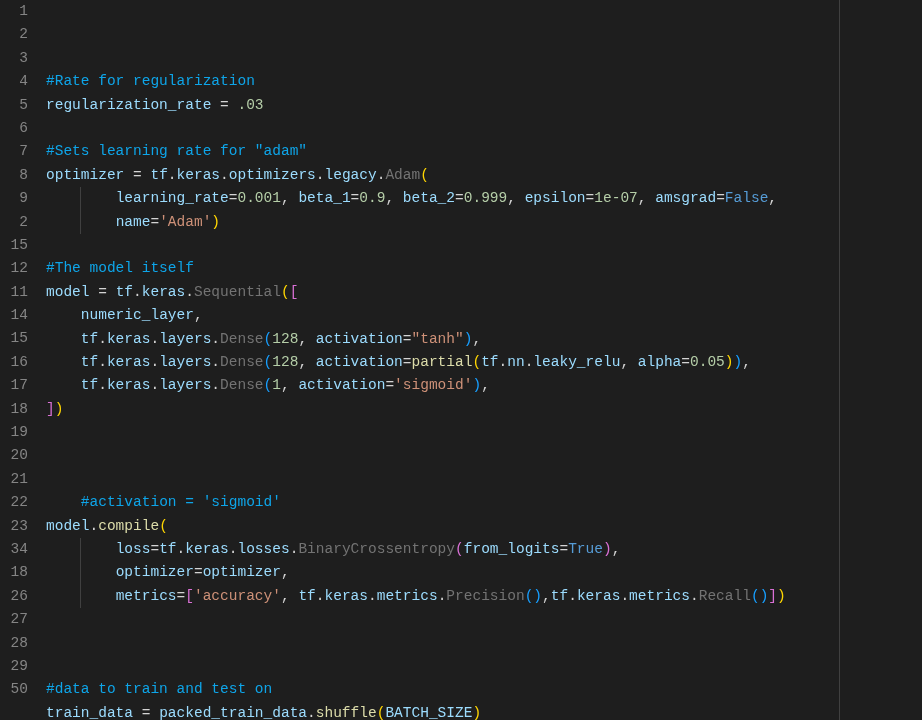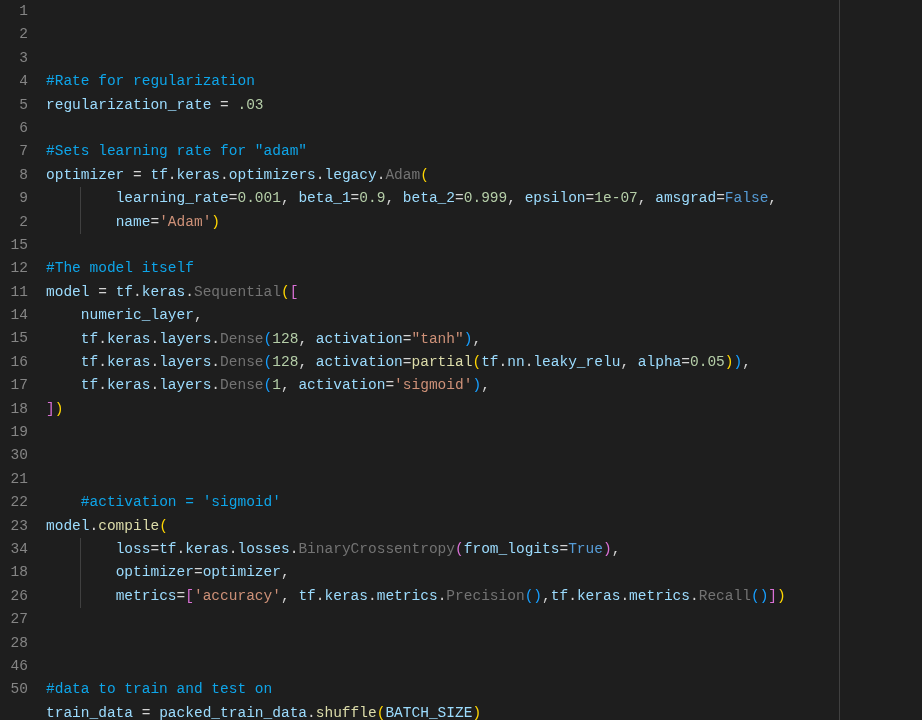--- a/index.html
+++ b/index.html
@@ -84,28 +84,28 @@
       <div>2</div>
       <div>15</div>
       <div>12</div>
       <div>11</div>
       <div>14</div>
       <div>15</div>
       <div>16</div>
       <div>17</div>
       <div>18</div>
       <div>19</div>
-      <div>30</div>
+      <div>20</div>
       <div>21</div>
       <div>22</div>
       <div>23</div>
       <div>34</div>
       <div>18</div>
       <div>26</div>
       <div>27</div>
       <div>28</div>
-      <div>46</div>
+      <div>29</div>
       <div>50</div>
     </div>
   <div class="code" id="code">
     <div class="ruler"></div>
   <div class="line"><span class="cm">#Rate for regularization</span></div><div class="line"><span class="vr">regularization_rate</span><span class="pn"> </span><span class="op">=</span><span class="pn"> </span><span class="nm">.03</span></div><div class="line"></div><div class="line"><span class="cm">#Sets learning rate for "adam"</span></div><div class="line"><span class="vr">optimizer</span><span class="pn"> </span><span class="op">=</span><span class="pn"> </span><span class="vr">tf</span><span class="pn">.</span><span class="vr">keras</span><span class="pn">.</span><span class="vr">optimizers</span><span class="pn">.</span><span class="vr">legacy</span><span class="pn">.</span><span class="cl">Adam</span><span class="brY">(</span></div><div class="line"><span>    </span><span class="indent-guide"></span><span>    </span><span class="vr">learning_rate</span><span class="op">=</span><span class="nm">0.001</span><span class="pn">, </span><span class="vr">beta_1</span><span class="op">=</span><span class="nm">0.9</span><span class="pn">, </span><span class="vr">beta_2</span><span class="op">=</span><span class="nm">0.999</span><span class="pn">, </span><span class="vr">epsilon</span><span class="op">=</span><span class="nm">1e-07</span><span class="pn">, </span><span class="vr">amsgrad</span><span class="op">=</span><span class="kw">False</span><span class="pn">,</span></div><div class="line"><span>    </span><span class="indent-guide"></span><span>    </span><span class="vr">name</span><span class="op">=</span><span class="st">'Adam'</span><span class="brY">)</span></div><div class="line"></div><div class="line"><span class="cm">#The model itself</span></div><div class="line"><span class="vr">model</span><span class="pn"> </span><span class="op">=</span><span class="pn"> </span><span class="vr">tf</span><span class="pn">.</span><span class="vr">keras</span><span class="pn">.</span><span class="cl">Sequential</span><span class="brY">(</span><span class="brP">[</span></div><div class="line"><span>    </span><span class="vr">numeric_layer</span><span class="pn">,</span></div><div class="line"><span>    </span><span class="vr">tf</span><span class="pn">.</span><span class="vr">keras</span><span class="pn">.</span><span class="vr">layers</span><span class="pn">.</span><span class="cl">Dense</span><span class="brB">(</span><span class="nm">128</span><span class="pn">, </span><span class="vr">activation</span><span class="op">=</span><span class="st">"tanh"</span><span class="brB">)</span><span class="pn">,</span></div><div class="line"><span>    </span><span class="vr">tf</span><span class="pn">.</span><span class="vr">keras</span><span class="pn">.</span><span class="vr">layers</span><span class="pn">.</span><span class="cl">Dense</span><span class="brB">(</span><span class="nm">128</span><span class="pn">, </span><span class="vr">activation</span><span class="op">=</span><span class="fn">partial</span><span class="brY">(</span><span class="vr">tf</span><span class="pn">.</span><span class="vr">nn</span><span class="pn">.</span><span class="vr">leaky_relu</span><span class="pn">, </span><span class="vr">alpha</span><span class="op">=</span><span class="nm">0.05</span><span class="brY">)</span><span class="brB">)</span><span class="pn">,</span></div><div class="line"><span>    </span><span class="vr">tf</span><span class="pn">.</span><span class="vr">keras</span><span class="pn">.</span><span class="vr">layers</span><span class="pn">.</span><span class="cl">Dense</span><span class="brB">(</span><span class="nm">1</span><span class="pn">, </span><span class="vr">activation</span><span class="op">=</span><span class="st">'sigmoid'</span><span class="brB">)</span><span class="pn">,</span></div><div class="line"><span class="brP">]</span><span class="brY">)</span></div><div class="line"></div><div class="line"></div><div class="line"></div><div class="line"><span>    </span><span class="cm">#activation = 'sigmoid'</span></div><div class="line"><span class="vr">model</span><span class="pn">.</span><span class="fn">compile</span><span class="brY">(</span></div><div class="line"><span>    </span><span class="indent-guide"></span><span>    </span><span class="vr">loss</span><span class="op">=</span><span class="vr">tf</span><span class="pn">.</span><span class="vr">keras</span><span class="pn">.</span><span class="vr">losses</span><span class="pn">.</span><span class="cl">BinaryCrossentropy</span><span class="brP">(</span><span class="vr">from_logits</span><span class="op">=</span><span class="kw">True</span><span class="brP">)</span><span class="pn">,</span></div><div class="line"><span>    </span><span class="indent-guide"></span><span>    </span><span class="vr">optimizer</span><span class="op">=</span><span class="vr">optimizer</span><span class="pn">,</span></div><div class="line"><span>    </span><span class="indent-guide"></span><span>    </span><span class="vr">metrics</span><span class="op">=</span><span class="brP">[</span><span class="st">'accuracy'</span><span class="pn">, </span><span class="vr">tf</span><span class="pn">.</span><span class="vr">keras</span><span class="pn">.</span><span class="vr">metrics</span><span class="pn">.</span><span class="cl">Precision</span><span class="brB">(</span><span class="brB">)</span><span class="pn">,</span><span class="vr">tf</span><span class="pn">.</span><span class="vr">keras</span><span class="pn">.</span><span class="vr">metrics</span><span class="pn">.</span><span class="cl">Recall</span><span class="brB">(</span><span class="brB">)</span><span class="brP">]</span><span class="brY">)</span></div><div class="line"></div><div class="line"></div><div class="line"></div><div class="line"><span class="cm">#data to train and test on</span></div><div class="line"><span class="vr">train_data</span><span class="pn"> </span><span class="op">=</span><span class="pn"> </span><span class="vr">packed_train_data</span><span class="pn">.</span><span class="fn">shuffle</span><span class="brY">(</span><span class="vr">BATCH_SIZE</span><span class="brY">)</span></div></div>
 </div>
 
 </body></html>

